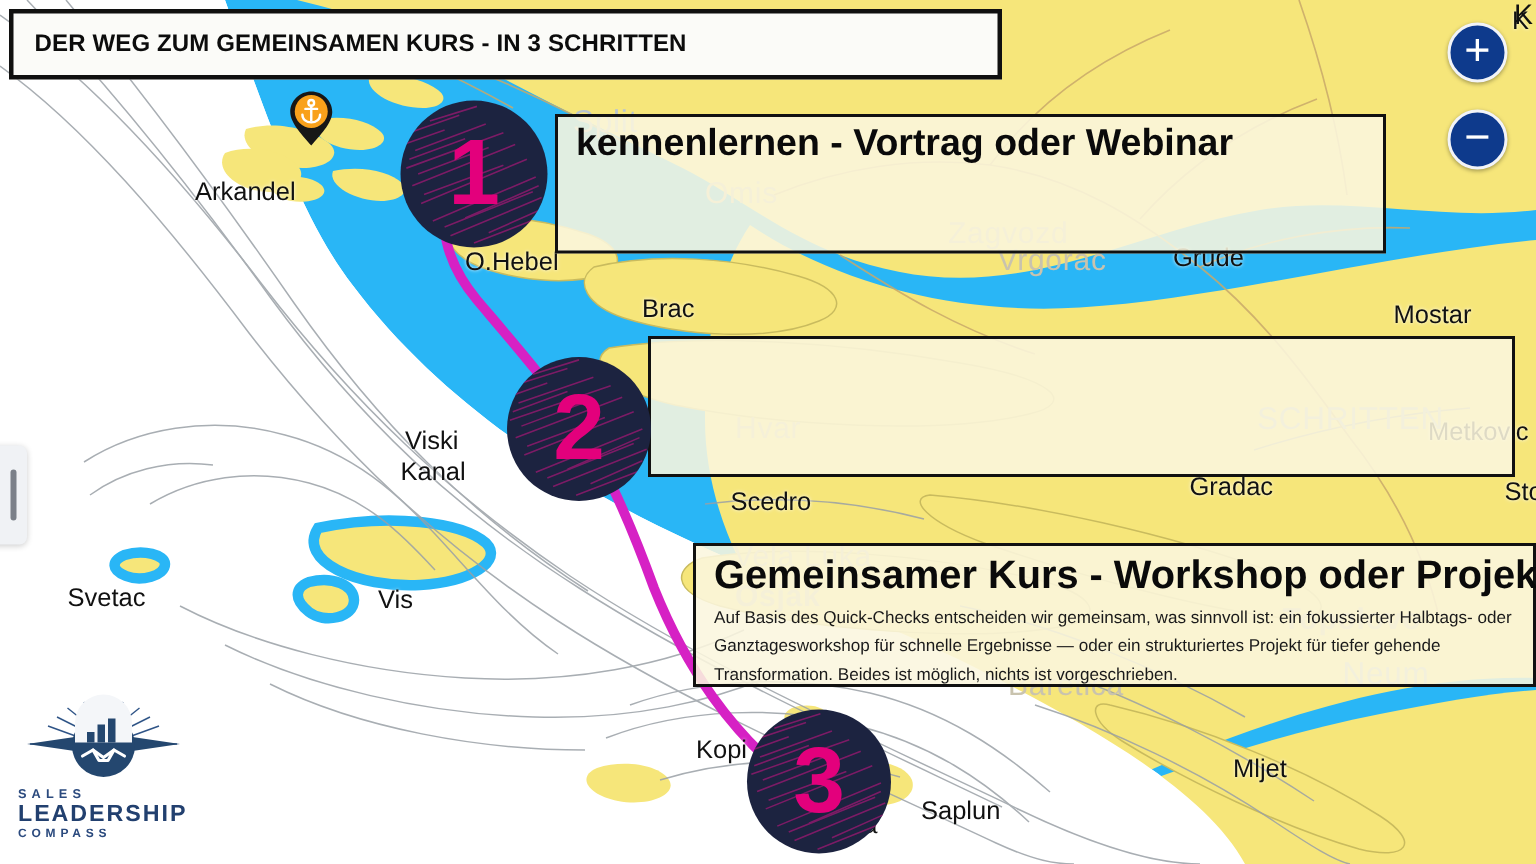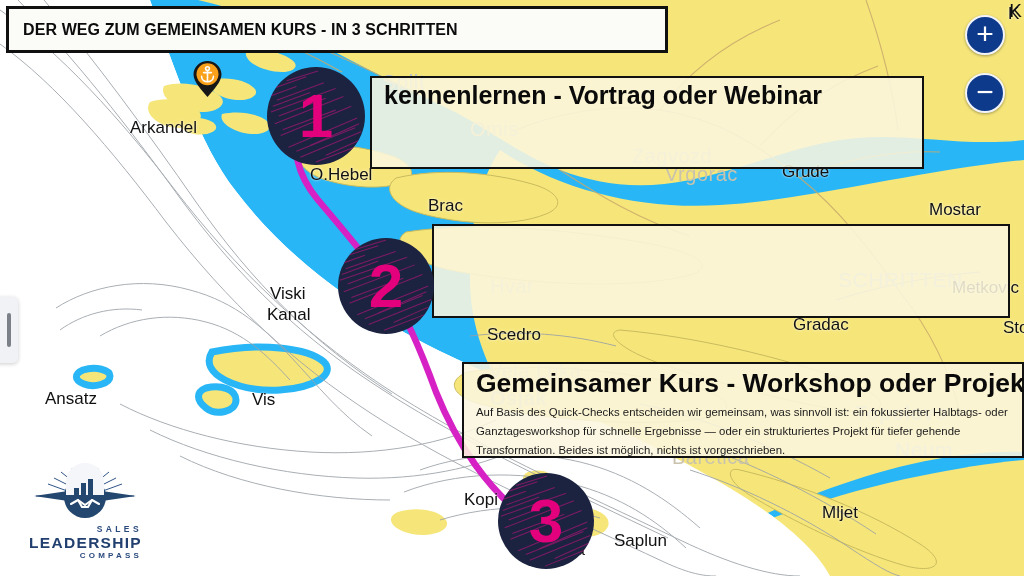--- a/index.html
+++ b/index.html
@@ -159,24 +159,24 @@
   }
   #drawer-handle .grip {
     width: 4px; height: 34px;
     background: #7b8089;
     border-radius: 2px;
     margin-left: 7px;
   }
 
   
   #logo {
-    position: absolute; left: 28px; top: 462px;
+    position: absolute; left: 12px; top: 462px;
     width: 114px; height: 104px;
     z-index: 45;
-    text-align: right;
+    text-align: left;
   }
   #logo .mark { height: 60px; }
   #logo .l1 {
     font-size: 8.5px; letter-spacing: 3.4px; color: #2b4a7e;
     font-weight: bold; margin-top: 2px;
   }
   #logo .l2 {
     font-size: 15.5px; letter-spacing: 1.3px; color: #22406f;
     font-weight: bold; line-height: 1.1;
   }
@@ -348,21 +348,21 @@
         <div class="maplabel lg" style="left: 428px; top: 196px;">Brac</div>
         <div class="maplabel lg" style="left: 929px; top: 200px;">Mostar</div>
         <div class="maplabel lg" style="left: 270px; top: 284px;">Viski</div>
         <div class="maplabel lg" style="left: 267px; top: 305px;">Kanal</div>
         <div class="maplabel md faint2" style="left: 490px; top: 275px;">Hvar</div>
         <div class="maplabel md faint" style="left: 838px; top: 268px;">SCHRITTEN</div>
         <div class="maplabel lg" style="left: 952px; top: 278px;">Metkovic</div>
         <div class="maplabel lg" style="left: 487px; top: 325px;">Scedro</div>
         <div class="maplabel lg" style="left: 757px; top: 315px; margin-left: 36px;">Gradac</div>
         <div class="maplabel lg" style="left: 1003px; top: 318px;">Ston</div>
-        <div class="maplabel lg" style="left: 45px; top: 389px;">Ansatz</div>
+        <div class="maplabel lg" style="left: 45px; top: 389px;">Svetac</div>
         <div class="maplabel lg" style="left: 252px; top: 390px;">Vis</div>
         <div class="maplabel md faint2" style="left: 478px; top: 360px; margin-left: 11px;">Vela Luka</div>
         <div class="maplabel md faint2" style="left: 490px; top: 387px; font-weight: bold;">Osjak</div>
         <div class="maplabel md faint2" style="left: 855px; top: 402px; font-weight: bold;">Topolovo</div>
         <div class="maplabel md faint2" style="left: 672px; top: 446px;">Baretica</div>
         <div class="maplabel md faint" style="left: 895px; top: 438px;">Neum</div>
         <div class="maplabel lg" style="left: 464px; top: 490px;">Kopi</div>
         <div class="maplabel lg" style="left: 614px; top: 489px; margin-top: 42px;">Saplun</div>
         <div class="maplabel lg" style="left: 566px; top: 540px;">ba</div>
         <div class="maplabel lg" style="left: 822px; top: 503px;">Mljet</div>

